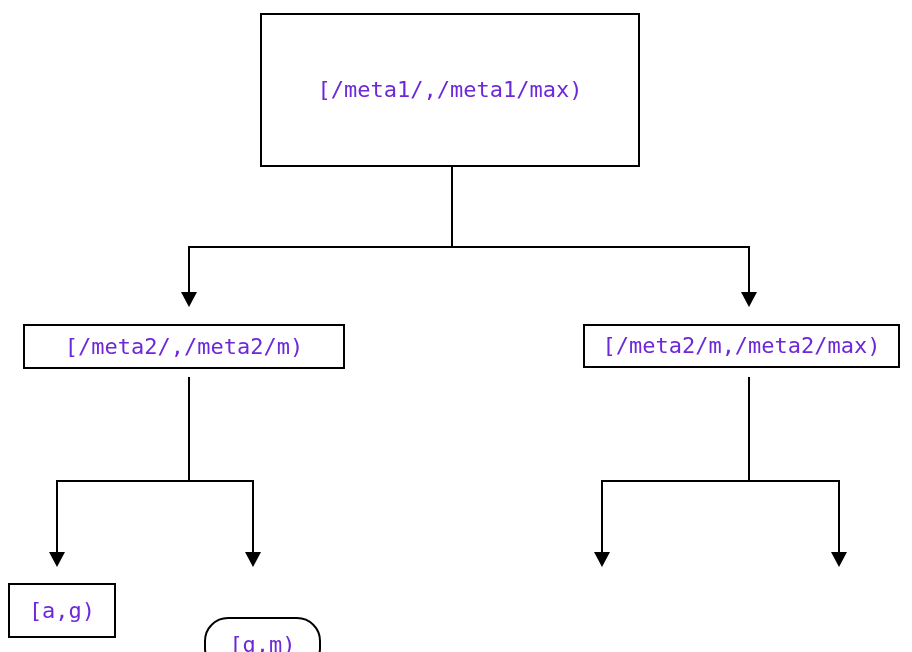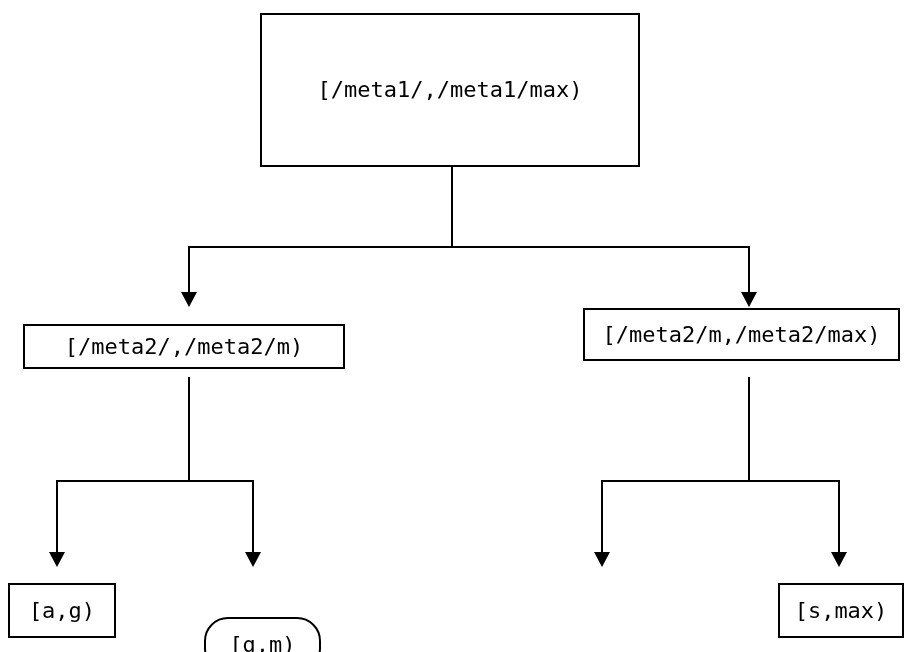--- a/index.html
+++ b/index.html
@@ -13,21 +13,21 @@
     height: 652px;
     background: #ffffff;
     font-family: "DejaVu Sans Mono", "Liberation Mono", monospace;
     overflow: hidden;
   }
   .node {
     position: absolute;
     box-sizing: border-box;
     border: 2px solid #000000;
     background: #ffffff;
-    color: #000000;
+    color: #6d28d9;
     display: flex;
     align-items: center;
     justify-content: center;
     font-size: 22px;
     line-height: 1;
     white-space: nowrap;
   }
   .edge {
     position: absolute;
     background: #000000;
@@ -37,21 +37,21 @@
     width: 0;
     height: 0;
     border-left: 8px solid transparent;
     border-right: 8px solid transparent;
     border-top: 15px solid #000000;
   }
 
   
   #node-root      { left: 260px; top: 13px;  width: 380px; height: 154px; }
   #node-mid-left  { left: 23px;  top: 324px; width: 322px; height: 45px; }
-  #node-mid-right { left: 583px; top: 308px; width: 317px; height: 53px; text-align: right; }
+  #node-mid-right { left: 583px; top: 324px; width: 317px; height: 44px; text-align: right; }
   #node-leaf-ag   { left: 8px;   top: 583px; width: 108px;  height: 55px; }
   #node-leaf-gm   { left: 204px; top: 617px; width: 117px;  height: 55px; border-radius: 24px; }
   #node-leaf-ms   { left: 553px; top: 583px; width: 99px;  height: 55px; }
   #node-leaf-smax { left: 778px; top: 583px; width: 126px; height: 55px; }
 
   
   #e1-stem   { left: 451px; top: 167px; width: 2px;   height: 81px; }
   #e1-bar    { left: 188px; top: 246px; width: 562px; height: 2px; }
   #e1-drop-l { left: 188px; top: 246px; width: 2px;   height: 46px; }
   #e1-drop-r { left: 748px; top: 246px; width: 2px;   height: 46px; }
@@ -83,21 +83,20 @@
 
   <div class="node" id="node-mid-left">[/meta2/,/meta2/m)</div>
 
   <div class="node" id="node-mid-right">[/meta2/m,/meta2/max)</div>
 
   <div class="node" id="node-leaf-ag">[a,g)</div>
 
   <div class="node" id="node-leaf-gm">[g,m)</div>
 
 
-  <div class="node" id="node-leaf-smax">[s,max)</div>
 
   <div class="edge" id="e1-stem"></div>
   <div class="edge" id="e1-bar"></div>
   <div class="edge" id="e1-drop-l"></div>
   <div class="edge" id="e1-drop-r"></div>
   <div class="arrowhead" id="e1-arr-l"></div>
   <div class="arrowhead" id="e1-arr-r"></div>
 
   <div class="edge" id="e2-stem"></div>
   <div class="edge" id="e2-bar"></div>

